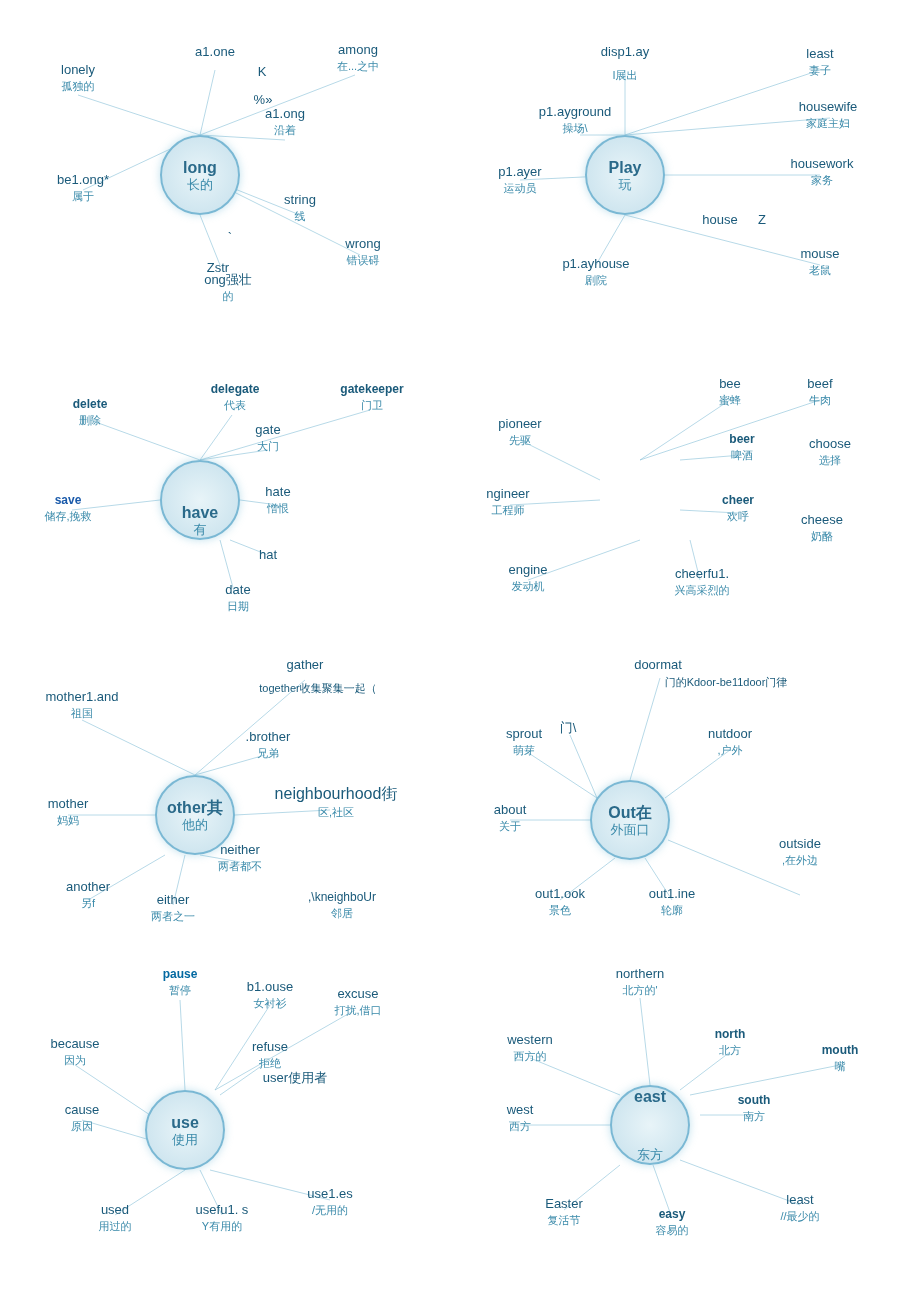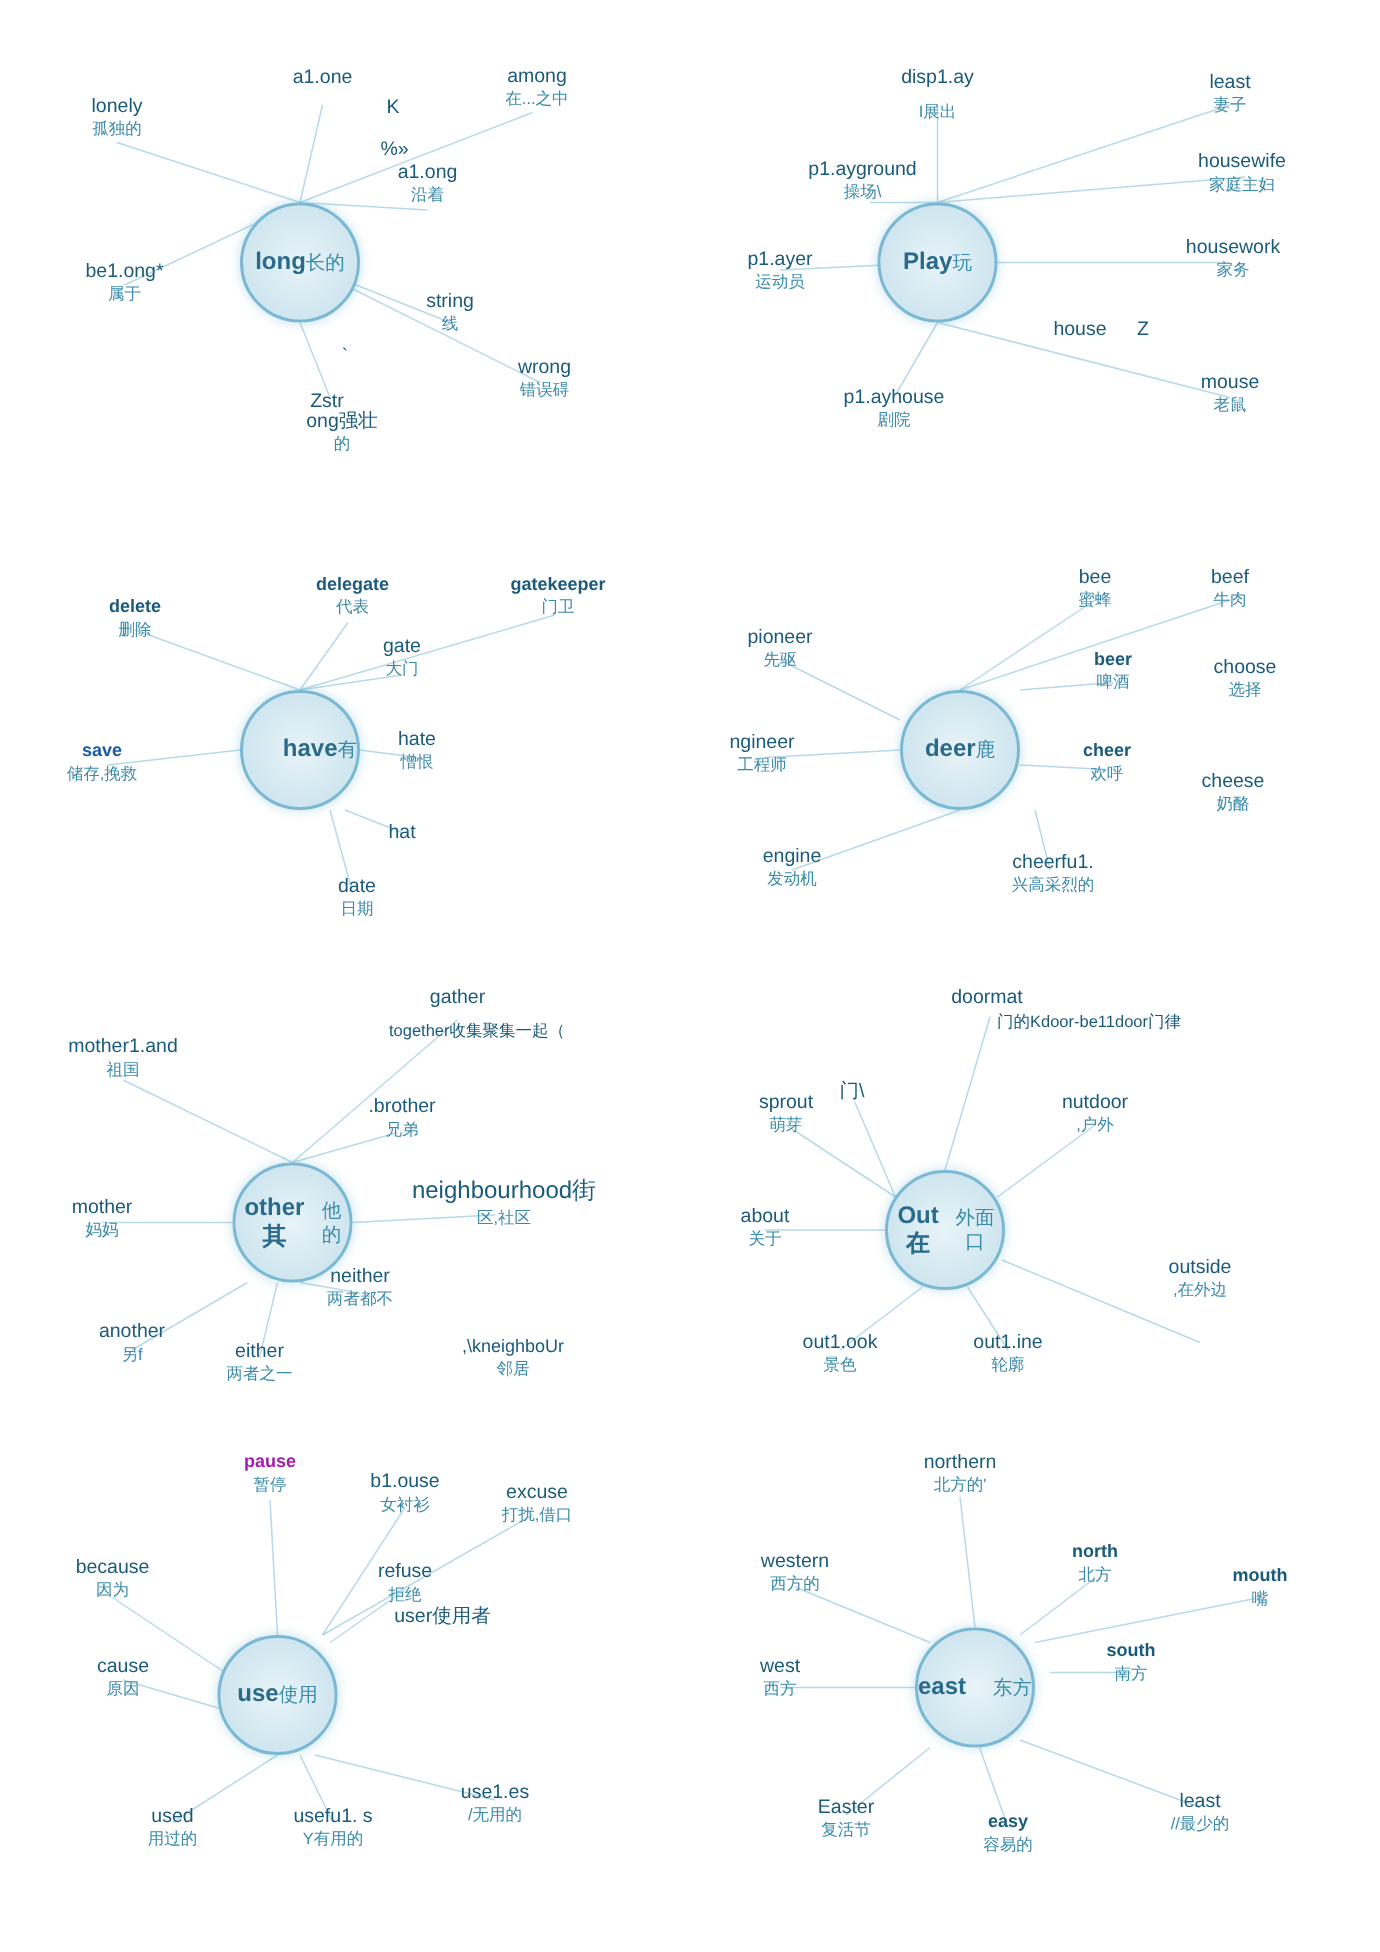--- a/index.html
+++ b/index.html
@@ -20,20 +20,21 @@
       position: absolute;
       transform: translate(-50%, -50%);
     }
     .center-circle {
       width: 80px;
       height: 80px;
       border-radius: 50%;
       border: 2px solid #7ab8d4;
       background: radial-gradient(circle, #e8f4f8, #c5e0ec);
       display: flex;
+      flex-direction: column;
       align-items: center;
       justify-content: center;
       text-align: center;
       box-shadow: 0 0 8px rgba(100,180,210,0.4);
     }
     .center-circle .en {
       font-size: 16px;
       font-weight: bold;
       color: #2a6a8a;
       line-height: 1.2;
@@ -286,24 +287,20 @@
     <span class="zh">憎恨</span>
   </div>
   <div class="word-label" style="left:268px;top:555px;">
     <span class="en">hat</span>
   </div>
   <div class="word-label" style="left:238px;top:598px;">
     <span class="en">date</span>
     <span class="zh">日期</span>
   </div>
 
-  <div class="node center-circle" style="left:640px;top:500px;">
-    <span class="en">deer</span>
-    <span class="zh">鹿</span>
-  </div>
   <div class="word-label" style="left:730px;top:392px;">
     <span class="en">bee</span>
     <span class="zh">蜜蜂</span>
   </div>
   <div class="word-label" style="left:820px;top:392px;">
     <span class="en">beef</span>
     <span class="zh">牛肉</span>
   </div>
   <div class="word-label" style="left:520px;top:432px;">
     <span class="en">pioneer</span>
@@ -417,21 +414,21 @@
   <div class="word-label" style="left:800px;top:852px;">
     <span class="en">outside</span>
     <span class="zh">,在外边</span>
   </div>
 
   <div class="node center-circle" style="left:185px;top:1130px;">
     <span class="en">use</span>
     <span class="zh">使用</span>
   </div>
   <div class="word-label" style="left:180px;top:982px;">
-    <span class="en bold" style="color:#a21caf;">pause</span>
+    <span class="en bold" style="color:#0369a1;">pause</span>
     <span class="zh">暂停</span>
   </div>
   <div class="word-label" style="left:270px;top:995px;">
     <span class="en">b1.ouse</span>
     <span class="zh">女衬衫</span>
   </div>
   <div class="word-label" style="left:358px;top:1002px;">
     <span class="en">excuse</span>
     <span class="zh">打扰,借口</span>
   </div>

